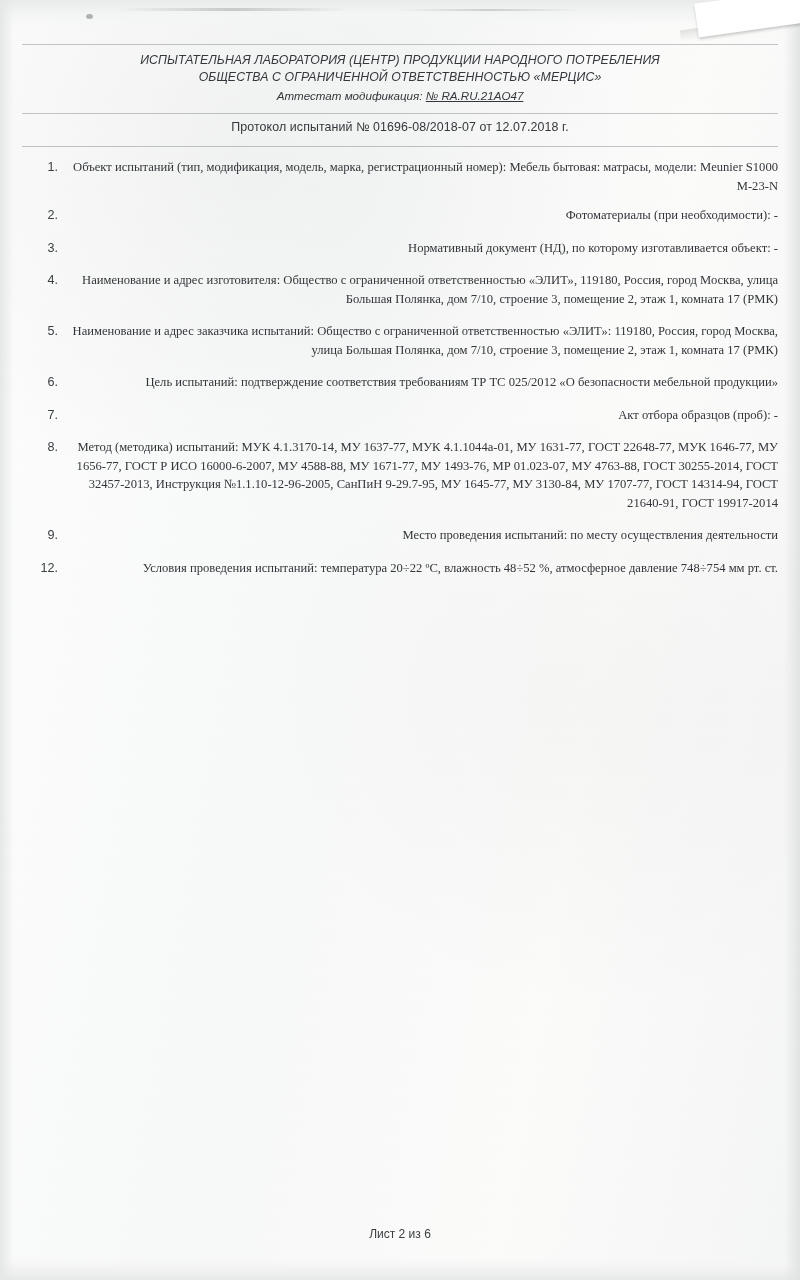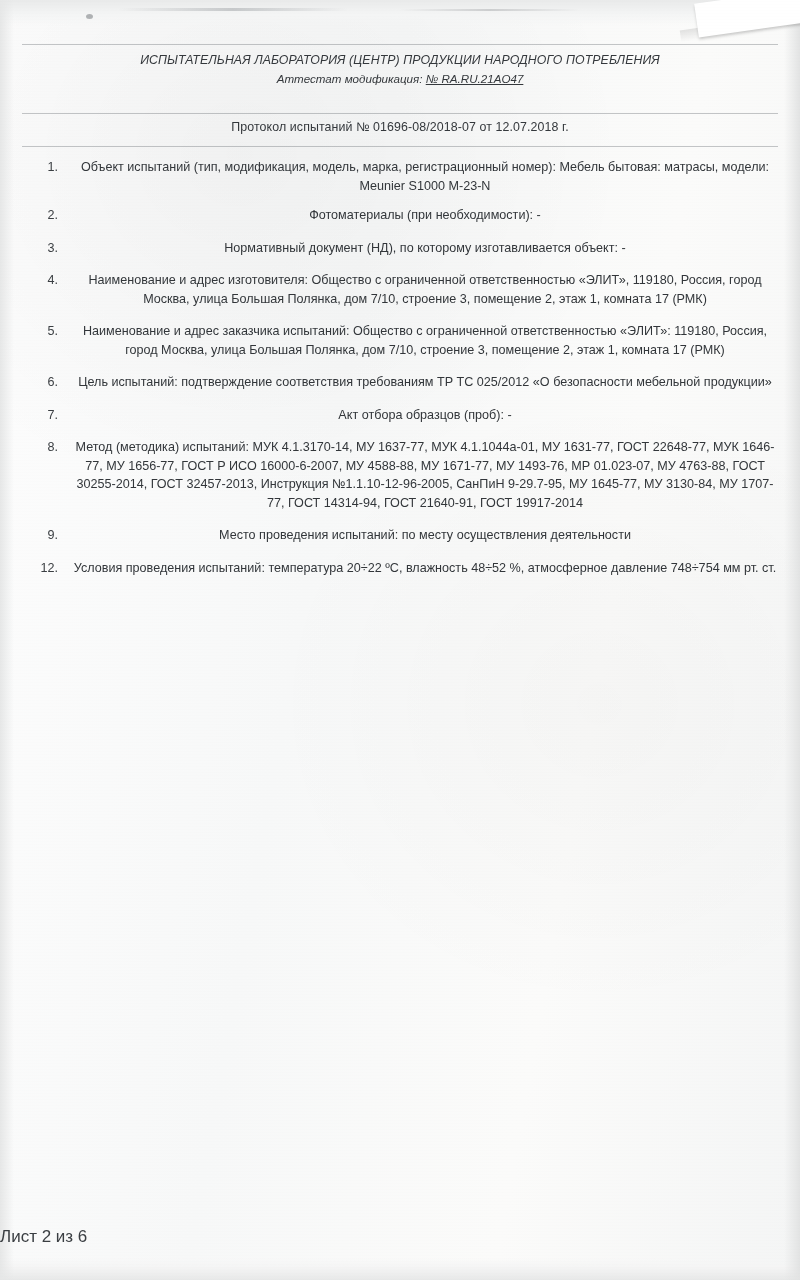--- a/index.html
+++ b/index.html
@@ -154,32 +154,33 @@
     padding-right: 14px;
     font-size: 12.6px;
     color: #3a3e42;
     line-height: 18.5px;
   }
   .item-body {
     flex: 1 1 auto;
     font-size: 12.6px;
     line-height: 18.5px;
     color: #32363a;
-    text-align: center;
+    text-align: right;
+    font-family: Liberation Serif, serif;
   }
   .loose { margin-bottom: 14px; }
 
   
   .footer {
     position: absolute;
     left: 0;
     right: 0;
     top: 1227px;
-    text-align: left;
-    font-size: 17px;
+    text-align: center;
+    font-size: 12px;
     color: #3a3e42;
   }
 
   
   .noise {
     position: absolute;
     inset: 0;
     pointer-events: none;
     background:
       repeating-linear-gradient(0deg, rgba(0,0,0,0.012) 0px, rgba(0,0,0,0.012) 1px, rgba(255,255,255,0) 1px, rgba(255,255,255,0) 3px);
@@ -199,20 +200,21 @@
   <div class="smudge-1"></div>
   <div class="smudge-2"></div>
   <div class="smudge-3"></div>
 
   <div class="rule rule-top"></div>
   <div class="rule rule-mid"></div>
   <div class="rule rule-bot"></div>
 
   <div class="header">
     <div class="header-line">ИСПЫТАТЕЛЬНАЯ ЛАБОРАТОРИЯ (ЦЕНТР) ПРОДУКЦИИ НАРОДНОГО ПОТРЕБЛЕНИЯ</div>
+    <div class="header-line">ОБЩЕСТВА С ОГРАНИЧЕННОЙ ОТВЕТСТВЕННОСТЬЮ «МЕРЦИС»</div>
     <div class="header-accred">
       <span>Аттестат модификация:</span>
       <span class="accred-num">№ RA.RU.21AO47</span>
     </div>
   </div>
 
   <div class="protocol">Протокол испытаний № 01696-08/2018-07 от 12.07.2018 г.</div>
 
   <div class="list">
 

